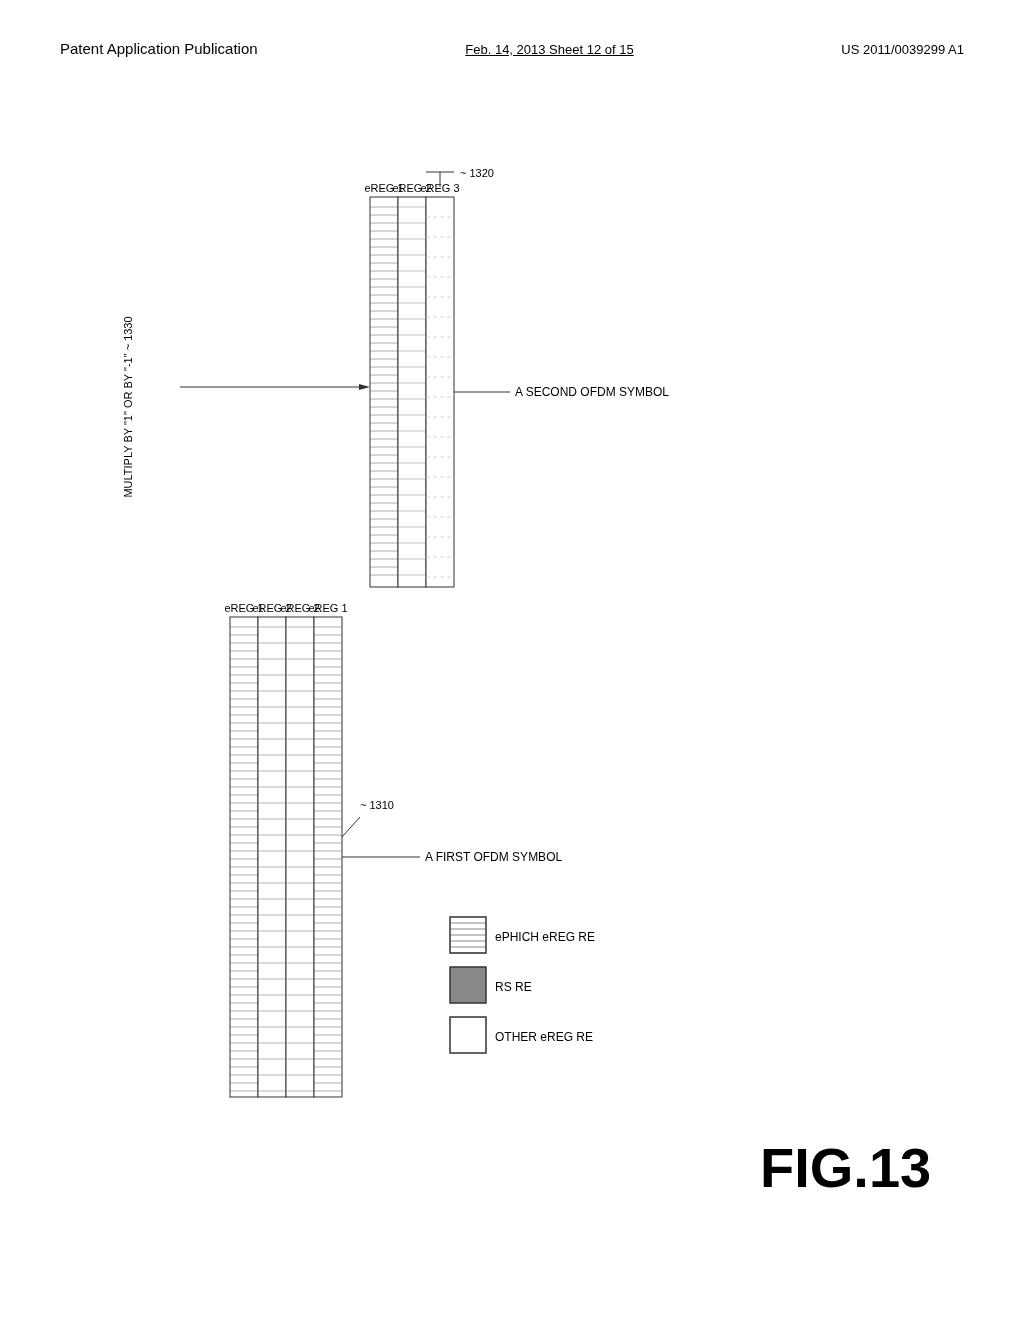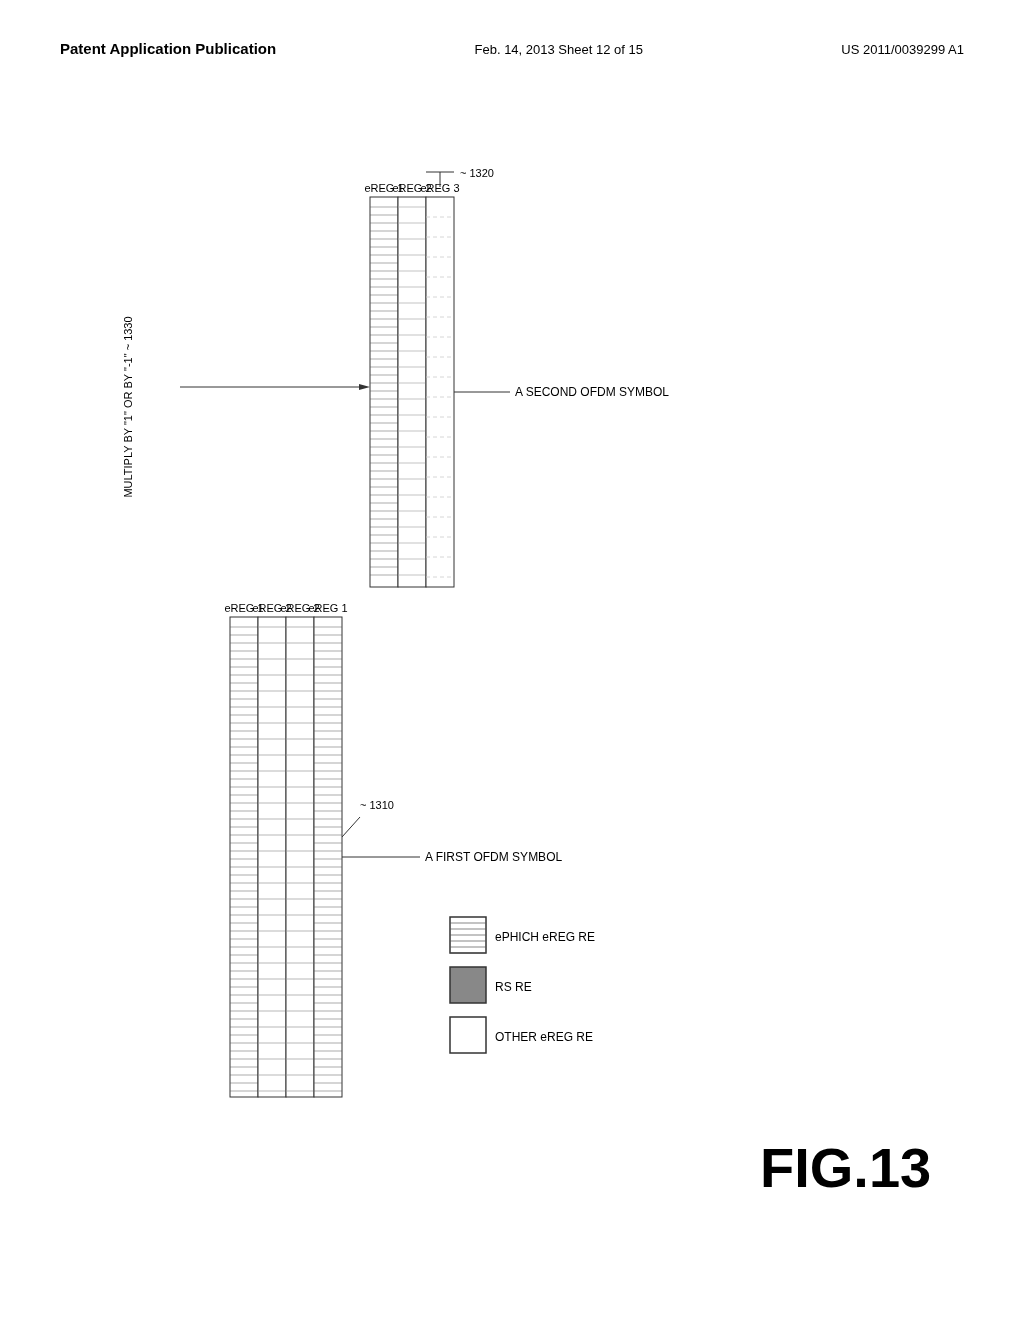--- a/index.html
+++ b/index.html
@@ -12,25 +12,26 @@
       overflow: hidden;
     }
     .page-header {
       display: flex;
       justify-content: space-between;
       align-items: baseline;
       padding: 40px 60px 20px 60px;
       font-size: 14px;
     }
     .header-left {
-      font-weight: bold;
+      font-weight: normal;
       font-size: 15px;
     }
     .header-center {
       font-size: 13px;
+      text-decoration: underline;
     }
     .header-right {
       font-size: 13px;
     }
     .fig-container {
       position: relative;
       width: 100%;
       height: 1200px;
     }
   </style>

